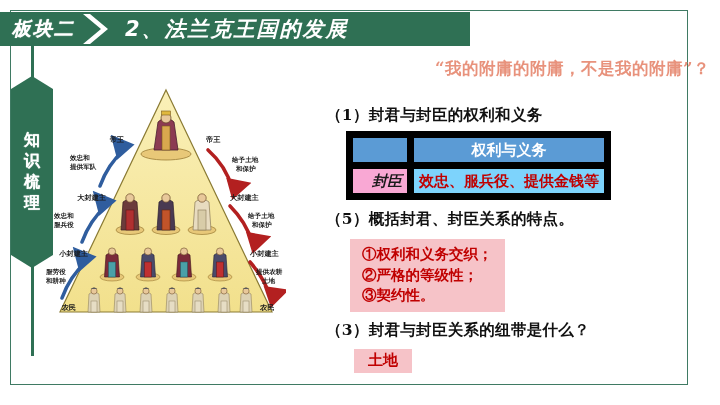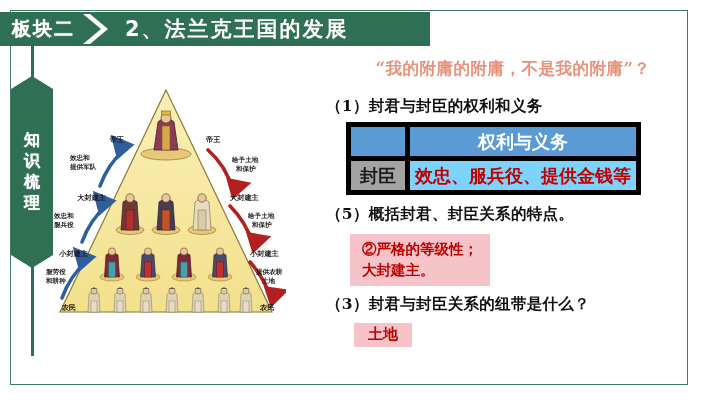--- a/index.html
+++ b/index.html
@@ -12,22 +12,22 @@
   #slide{position:absolute;inset:0;width:720px;height:405px;background:#fff;}
 
   
   .frame{
     position:absolute;left:10px;top:10px;width:678px;height:375px;
     border:1.2px solid #3f7a63;box-sizing:border-box;pointer-events:none;
   }
 
   
   .banner{
-    position:absolute;left:0px;top:12px;width:430px;height:34px;
-    background:#2f7054;display:flex;align-items:center;overflow:hidden;
+    position:absolute;left:0px;top:12px;width:470px;height:34px;
+    background:#2f7054;display:flex;align-items:center;overflow:hidden;font-style:italic;
   }
   .banner-label{
     color:#ffffff;font-size:19px;font-weight:bold;letter-spacing:2px;
     padding-left:12px;white-space:nowrap;
     font-family:"DejaVu Sans","Liberation Sans",sans-serif;
     text-shadow:0 0 1px #fff;
   }
   .chev{
     position:relative;width:34px;height:34px;flex:0 0 34px;margin-left:4px;
   }
@@ -56,35 +56,35 @@
     text-shadow:0 0 1px #fff;
   }
 
   
   .diagram{position:absolute;left:46px;top:84px;width:240px;height:245px;}
   .diagram svg{display:block;}
 
   
   .content{position:absolute;left:310px;top:58px;width:400px;}
   .quote{
-    color:#e8927c;font-size:16.5px;font-weight:bold;text-align:center;
-    letter-spacing:0.5px;white-space:nowrap;margin:0 0 16px 6px;
+    color:#e8927c;font-size:16.5px;font-weight:bold;text-align:right;
+    letter-spacing:0.5px;white-space:nowrap;margin:0 0 25px 6px;
     font-family:"DejaVu Serif","Liberation Serif",serif;
   }
   .q-line{font-size:15.5px;font-weight:bold;color:#111;margin:0 0 5px 16px;
     font-family:"DejaVu Serif","Liberation Serif",serif;letter-spacing:0.3px;}
 
   table.rt{border-collapse:collapse;margin:0 0 9px 36px;}
   table.rt td{
-    font-size:18px;font-weight:bold;padding:2.5px 5px;white-space:nowrap;
-    font-family:"DejaVu Serif","Liberation Serif",serif;border:5px solid #000000;
+    font-size:15px;font-weight:bold;padding:2.5px 5px;white-space:nowrap;
+    font-family:"DejaVu Serif","Liberation Serif",serif;border:7px solid #000000;
   }
   td.hdr-blank{background:#5b9bd5;width:44px;}
   td.hdr-main{background:#5b9bd5;color:#ffffff;text-align:center;font-size:14px;}
-  td.rowkey{background:#a3a3a3;color:#1a1a1a;text-align:center;}
+  td.rowkey{background:#f9a8d4;color:#1a1a1a;text-align:right;font-style:italic;}
   td.rowval{background:#7dd3fc;color:#c00000;}
 
   .pinkbox{
     background:#f6c3c8;margin:4px 0 8px 40px;padding:5px 12px 6px 12px;
     display:inline-block;
   }
   .pinkbox div{
     color:#c00000;font-size:14.5px;font-weight:bold;line-height:1.42;
     white-space:nowrap;font-family:"DejaVu Serif","Liberation Serif",serif;
   }
@@ -297,22 +297,23 @@
       <tr>
         <td class="rowkey">封臣</td>
         <td class="rowval">效忠、服兵役、提供金钱等</td>
       </tr>
     </tbody>
       </table>
 
     <div class="q-line">（5）概括封君、封臣关系的特点。</div>
 
     <div class="pinkbox">
+      <div>①权利和义务交织；</div>
       <div>②严格的等级性；</div>
-      <div>大封建主。</div>
+      <div>③契约性。</div>
     </div>
 
     <div class="q-line">（3）封君与封臣关系的纽带是什么？</div>
 
     <div class="pinksmall">
       <span>土地</span>
     </div>
 
   </div>
 </div>

